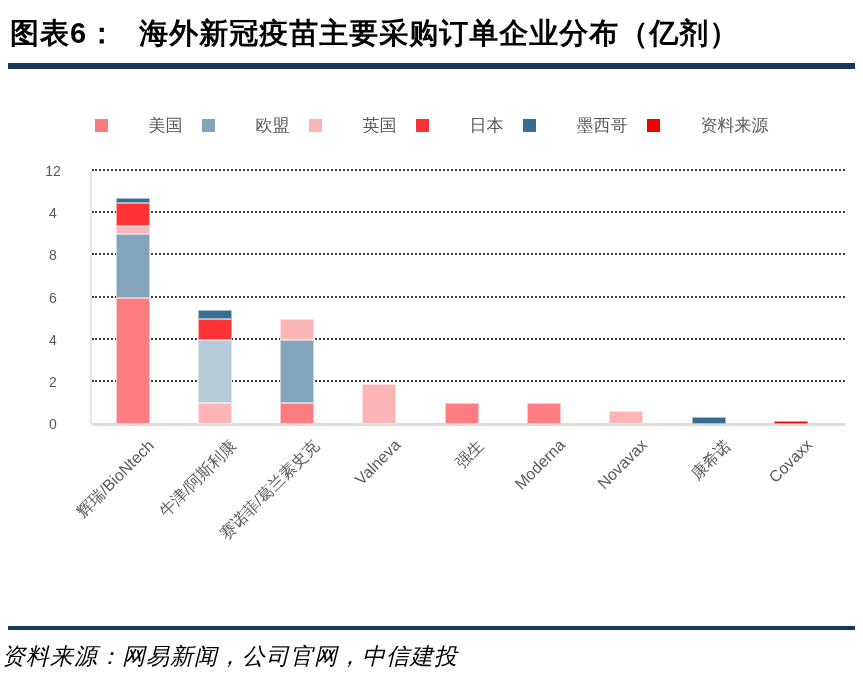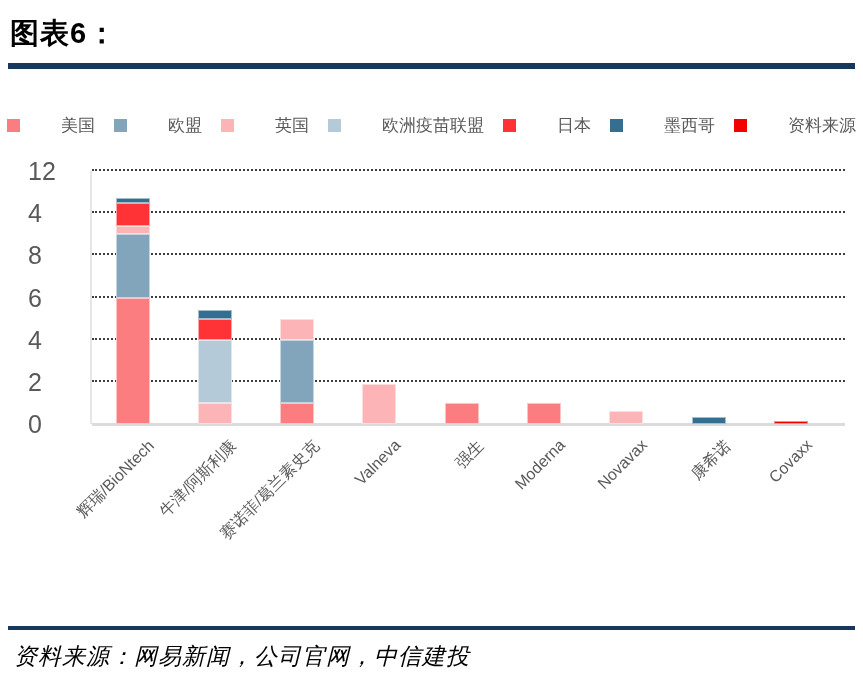--- a/index.html
+++ b/index.html
@@ -45,74 +45,71 @@
   }
   .gridline {
     position: absolute; left: 0; width: 100%; height: 0;
     border-top: 2px dotted #3d3d3d;
   }
   .baseline {
     position: absolute; left: 0; bottom: -2px; width: 100%; height: 3px;
     background: #dcdcdc;
   }
   .ytick {
-    position: absolute; left: 28px; width: 50px; text-align: left;
-    font-size: 25px; color: #595959; line-height: 22px;
+    position: absolute; left: 28px; width: 50px; text-align: center;
+    font-size: 14px; color: #595959; line-height: 22px;
   }
   .bar {
     position: absolute; bottom: 0; width: 34px;
     display: flex; flex-direction: column-reverse;
   }
   .bar-segment {
     width: 100%; flex: 0 0 auto;
     border: 1px solid rgba(255,255,255,0.55);
   }
   .xlabel {
     position: absolute; white-space: nowrap;
     font-size: 16px; color: #595959;
     transform: rotate(-45deg); transform-origin: top right;
   }
   
   .footer-divider {
     position: absolute; left: 8px; top: 626px; width: 847px; height: 4px;
   }
   .source-text {
-    position: absolute; left: 14px; top: 641px;
+    position: absolute; left: 2px; top: 641px;
     font-family: "Liberation Serif", "DejaVu Serif", serif;
     font-style: italic; font-size: 23px; color: #000000; letter-spacing: 1px;
   }
 </style>
 </head>
 <body>
 
 <div class="page">
 
   <div class="header">
     <div class="title-line">
       <span class="figure-label">图表6：</span>
+      <span class="figure-title">海外新冠疫苗主要采购订单企业分布（亿剂）</span>
     </div>
   </div>
   <div class="header-divider" style="background: rgb(23, 55, 93);"></div>
 
   <div class="legend">
       <span class="legend-item">
         <span class="legend-swatch" style="background: rgb(251, 125, 128);"></span>
         <span class="legend-label">美国</span>
       </span>
       <span class="legend-item">
         <span class="legend-swatch" style="background: rgb(130, 165, 188);"></span>
         <span class="legend-label">欧盟</span>
       </span>
       <span class="legend-item">
         <span class="legend-swatch" style="background: rgb(253, 180, 183);"></span>
         <span class="legend-label">英国</span>
-      </span>
-      <span class="legend-item">
-        <span class="legend-swatch" style="background: rgb(181, 202, 217);"></span>
-        <span class="legend-label">欧洲疫苗联盟</span>
       </span>
       <span class="legend-item">
         <span class="legend-swatch" style="background: rgb(255, 51, 53);"></span>
         <span class="legend-label">日本</span>
       </span>
       <span class="legend-item">
         <span class="legend-swatch" style="background: rgb(52, 111, 145);"></span>
         <span class="legend-label">墨西哥</span>
       </span>
       <span class="legend-item">

